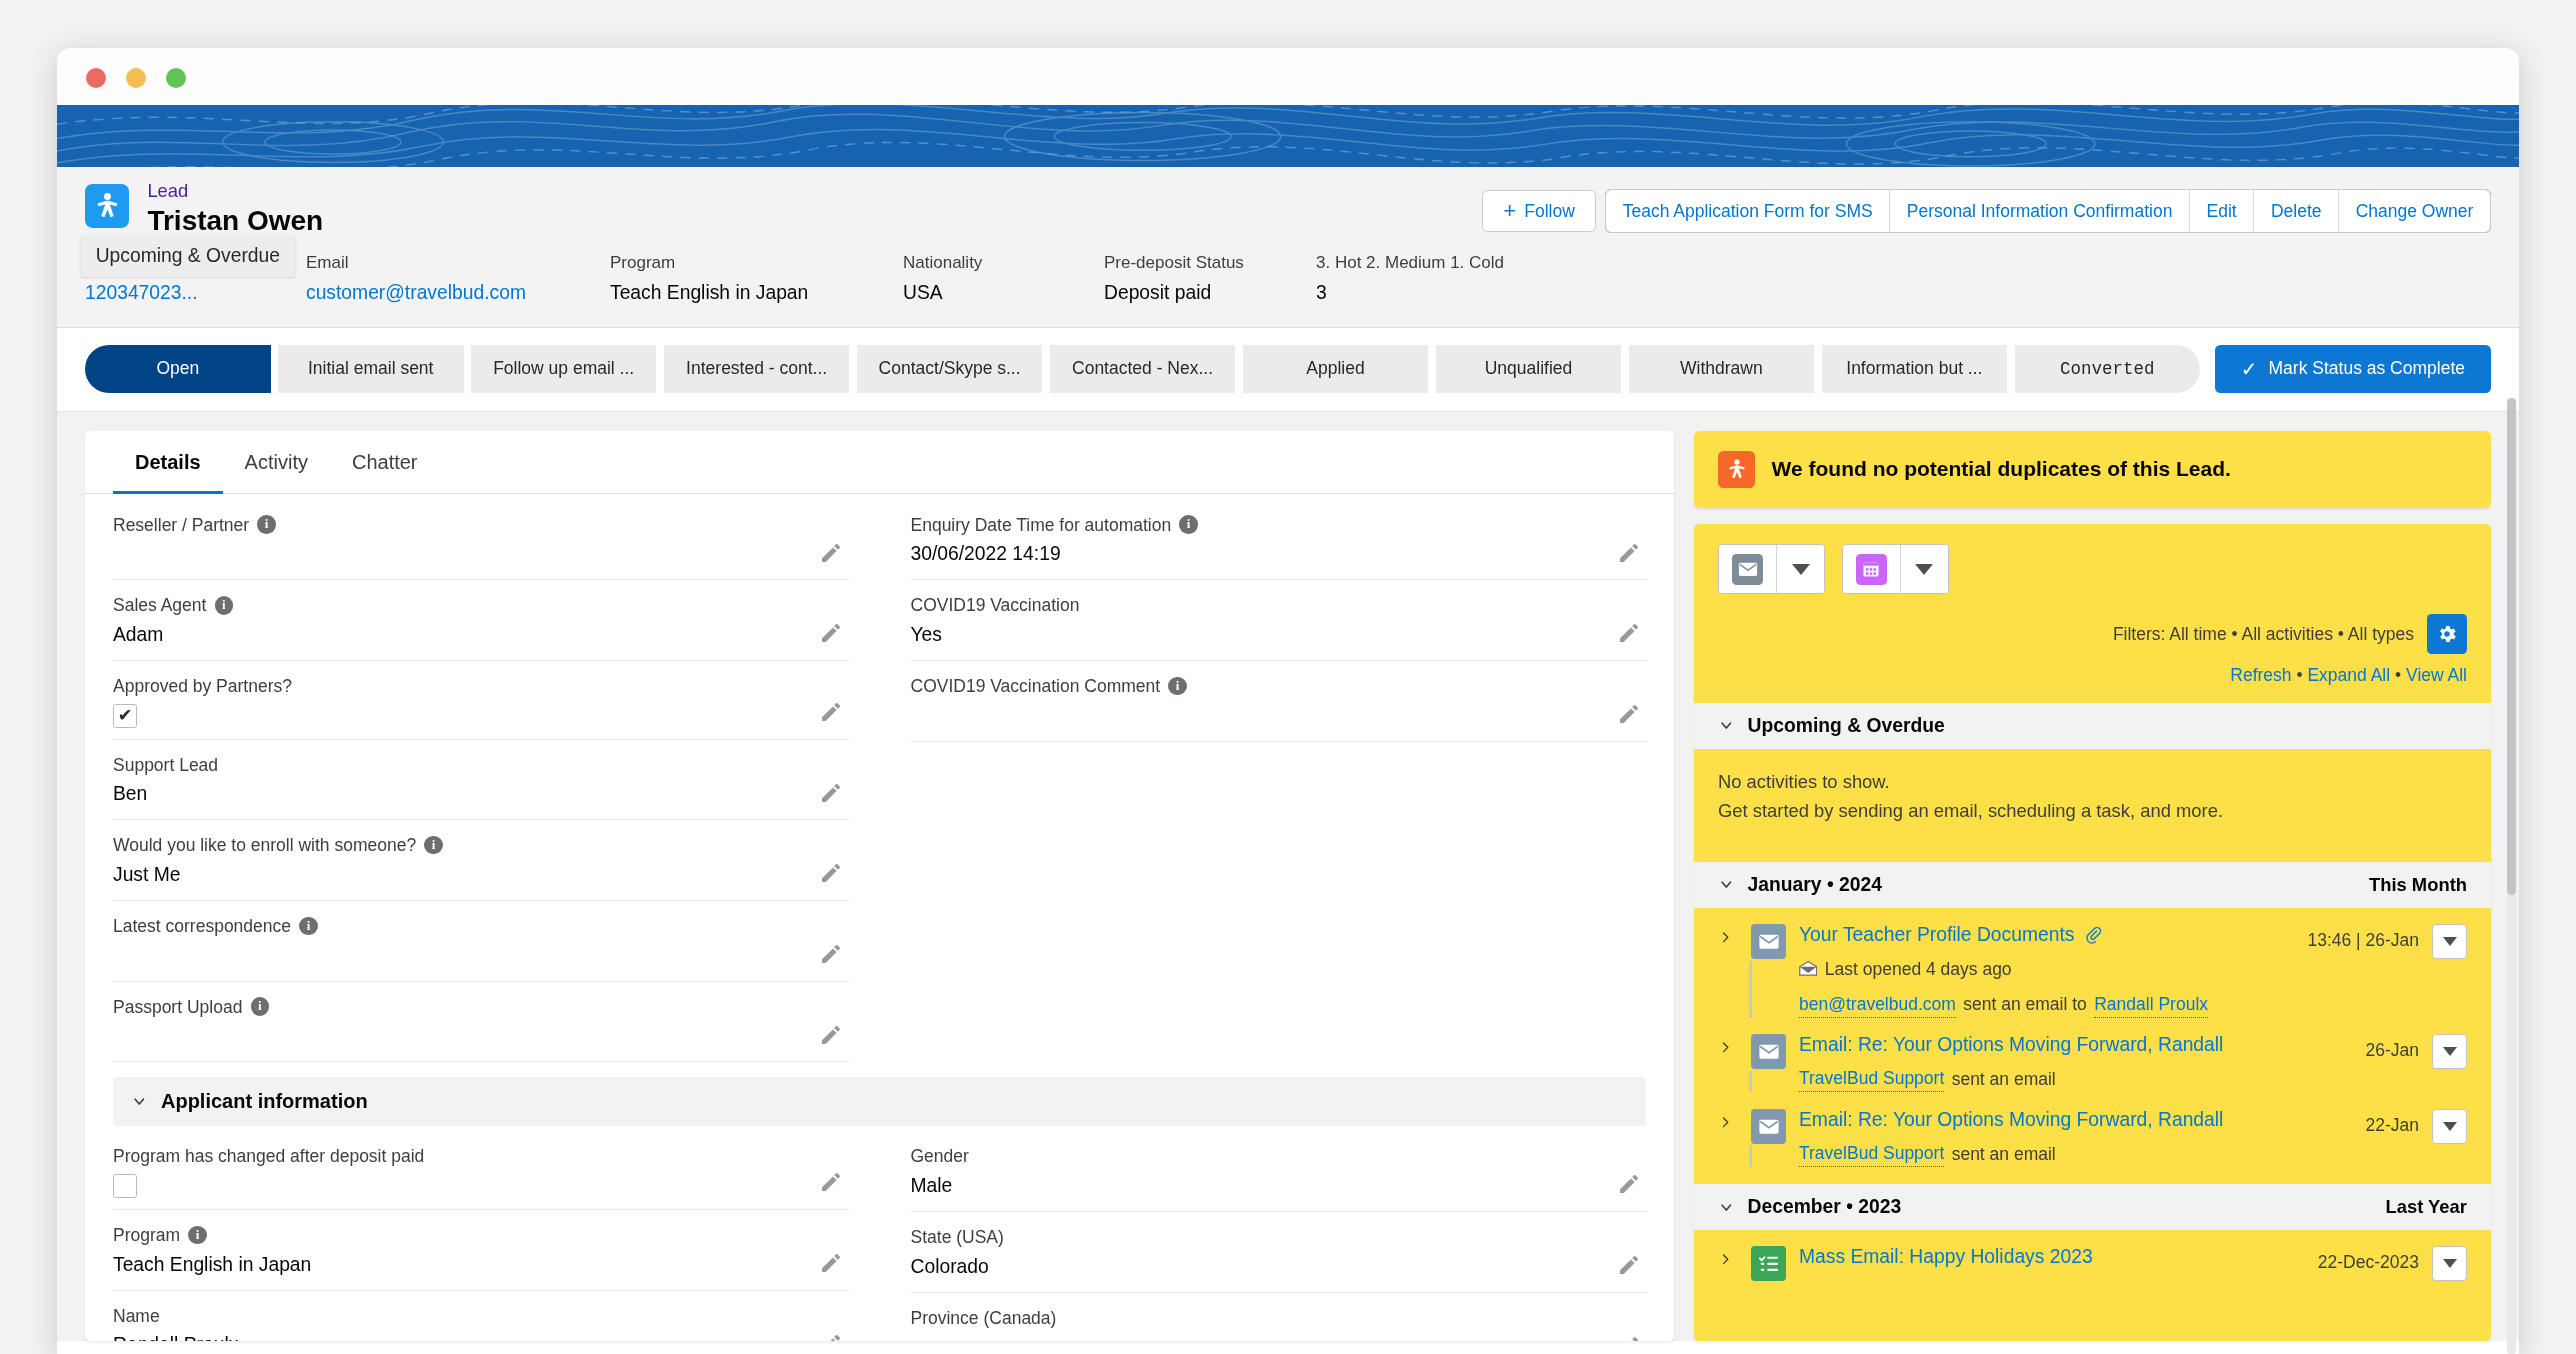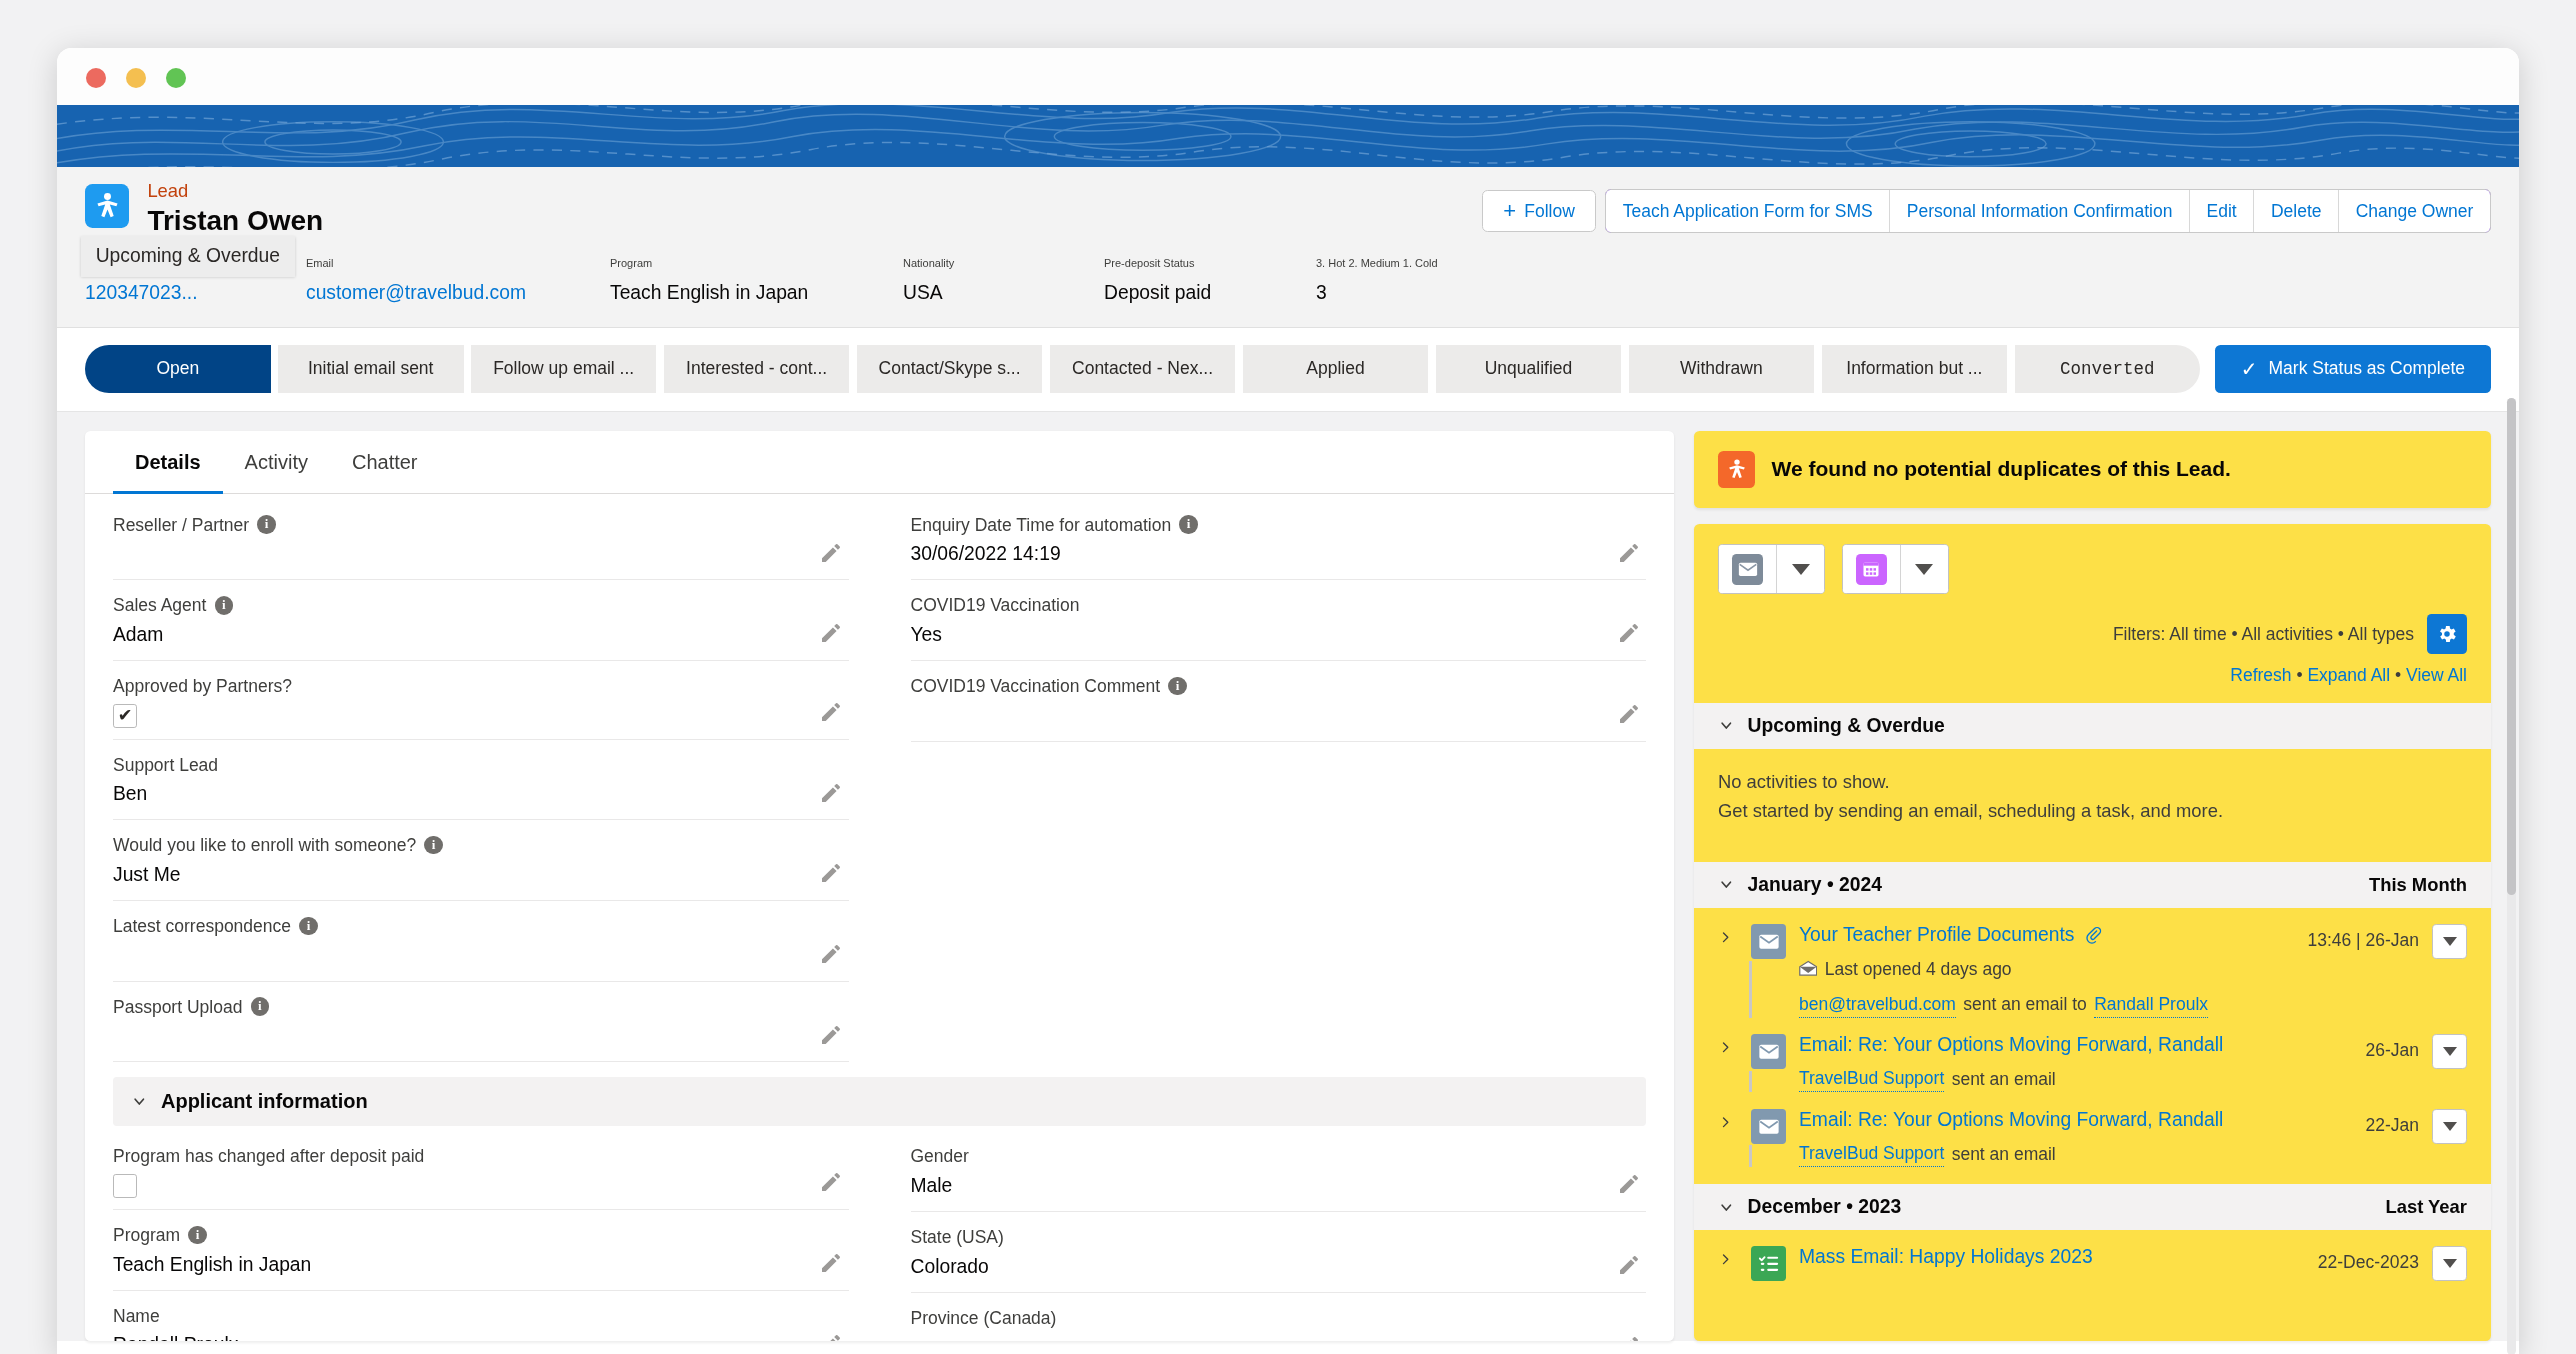--- a/index.html
+++ b/index.html
@@ -38,21 +38,21 @@
     position: relative;
   }
   .rec-top { display: flex; align-items: flex-start; padding: 13px 0 11px; }
   .lead-icon {
     width: 44px; height: 44px; border-radius: 7.4px; background: #1e9bf0;
     display: flex; align-items: center; justify-content: center; flex: none;
     margin-top: 3.7px;
   }
   .lead-icon svg { width: 31px; height: 31px; display: block; }
   .title-wrap { margin-left: 18.4px; }
-  .obj-label { font-size: 18.4px; color: #c2410c; line-height: 22px; }
+  .obj-label { font-size: 18.4px; color: #4c1d95; line-height: 22px; }
   .rec-name { font-size: 28px; font-weight: bold; color: #080707; line-height: 33px; margin-top: 1.8px; }
 
   .hdr-actions { margin-left: auto; display: flex; align-items: center; gap: 9.2px; padding-top: 9.2px; }
   .btn {
     background: #fff; border: 0.9px solid #c9c9c9; border-radius: 5.5px;
     color: #0176d3; font-size: 17.5px; padding: 0 16.6px; height: 42px;
     line-height: 40px; white-space: nowrap; cursor: pointer;
     font-family: "Liberation Sans", sans-serif;
   }
   .btn-follow { display: flex; align-items: center; gap: 8.3px; padding: 0 20px; }
@@ -66,21 +66,21 @@
     position: absolute; left: 24px; top: 69px;
     background: #ededed; color: #2b2826;
     font-size: 19.3px; padding: 9.2px 14.7px 10px;
     box-shadow: 0 0.9px 2.8px rgba(0,0,0,.18);
     z-index: 40; white-space: nowrap;
   }
 
   
   .hl-row { display: flex; padding: 3.7px 0 20px; }
   .hl-field { margin-right: 0; }
-  .hl-label { font-size: 11px; color: #3e3e3c; line-height: 24px; }
+  .hl-label { font-size: 17px; color: #3e3e3c; line-height: 24px; }
   .hl-value { font-size: 19.3px; color: #080707; line-height: 28px; margin-top: 3.7px; }
   .hl-value.link { color: #0176d3; }
 
   
   .path-area { background: #fff; padding: 16.6px 28px 18.4px; border-bottom: 0.9px solid #e5e5e5; }
   .path { display: flex; align-items: stretch; height: 48px; }
   .step {
     position: relative; background: #ecebea; color: #2b2826;
     font-size: 17.5px; display: flex; align-items: center; justify-content: center;
     margin-right: 7.4px; padding: 0 14.7px; flex: 1 1 0; min-width: 0;

